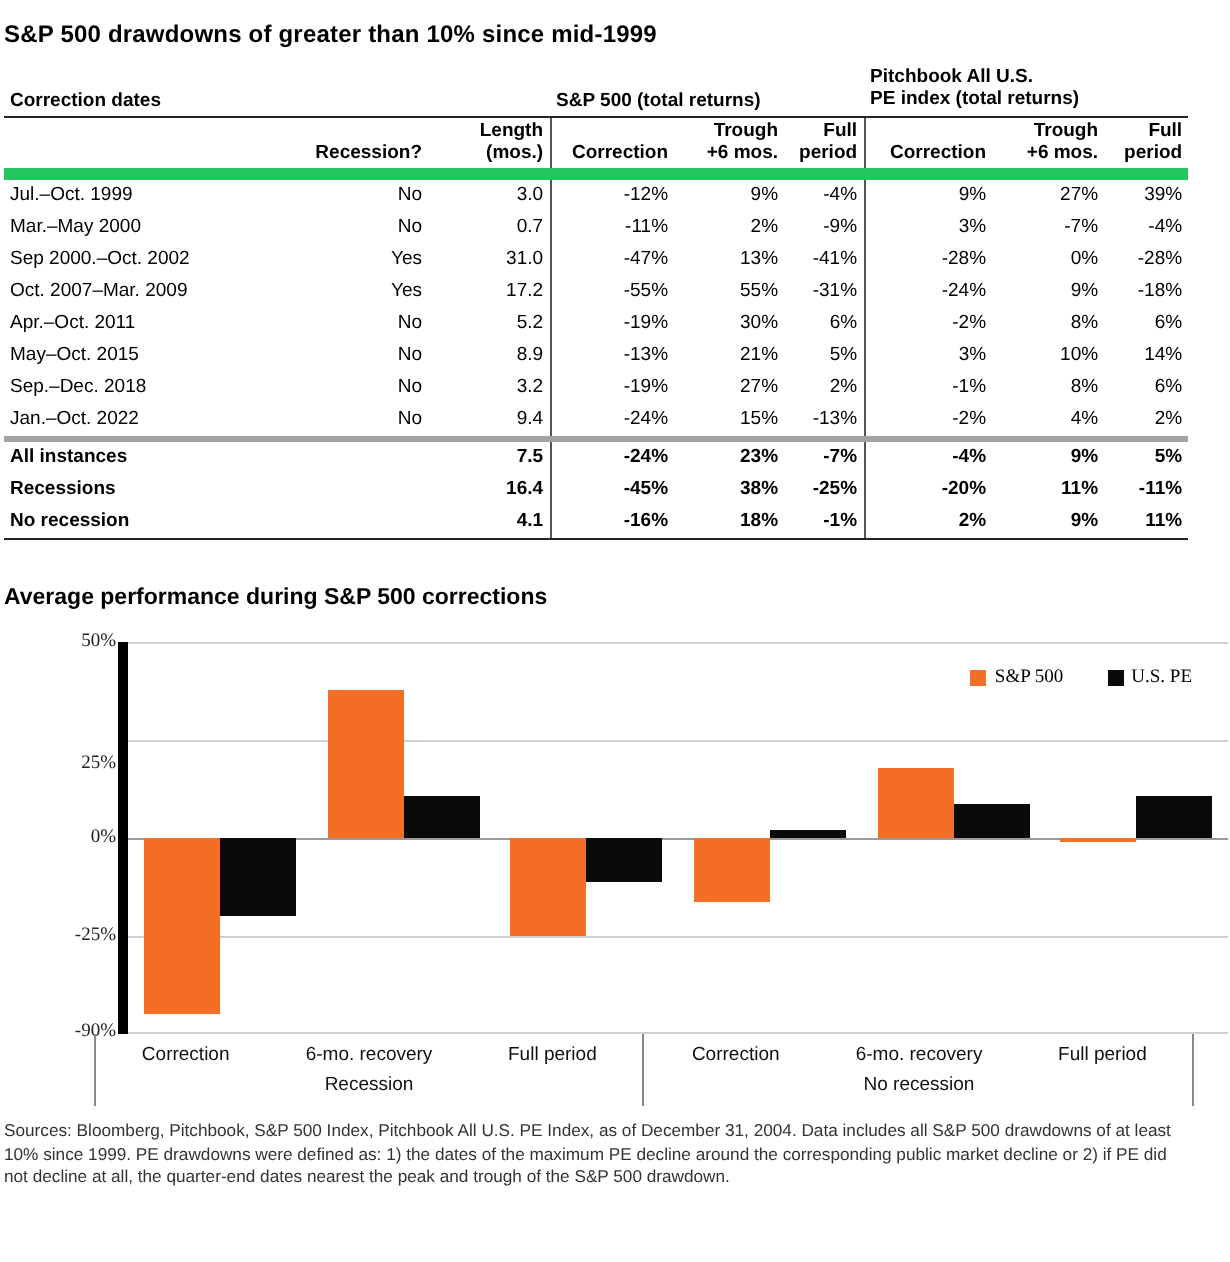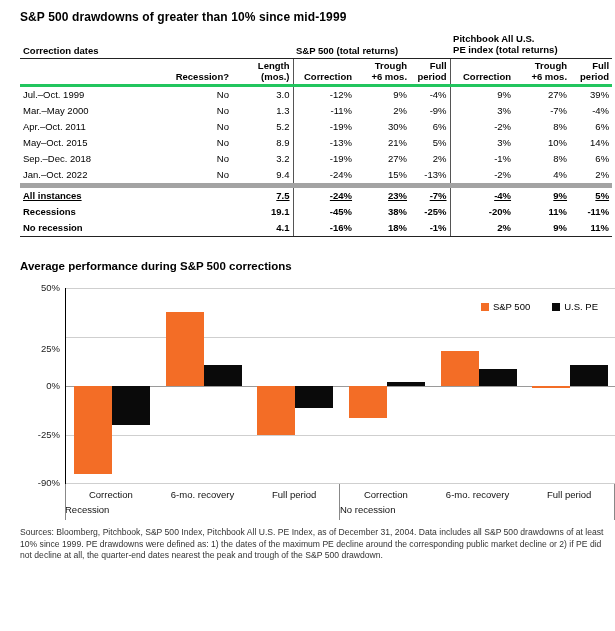--- a/index.html
+++ b/index.html
@@ -1,56 +1,56 @@
 <!DOCTYPE html>
 <html><head>
 <meta charset="utf-8">
 <style>
   html,body{margin:0;padding:0;background:#fff;}
   body{width:615px;height:631px;font-family:"Liberation Sans",sans-serif;color:#000;overflow:hidden;}
-  .page{position:relative;width:615px;height:504px;padding:8px 20px;box-sizing:border-box;}
+  .page{position:relative;width:615px;height:504px;padding:8px 2px;box-sizing:border-box;}
 
   
   .doc-title{font-size:12px;font-weight:bold;margin:2px 0 9px 0;letter-spacing:.1px;}
   table{border-collapse:collapse;table-layout:fixed;width:592px;font-size:9.5px;}
   th,td{padding:1px 3px;white-space:nowrap;overflow:hidden;}
   th{font-weight:bold;text-align:right;vertical-align:bottom;}
   .gh{text-align:left;border-bottom:1px solid #222;padding-bottom:2px;}
   .gh .l1,.gh .l2{display:block;line-height:1.15;}
-  .sub-row th{border-bottom:3px solid #22c55e;padding-bottom:2px;}
+  .sub-row th{border-bottom:6px solid #22c55e;padding-bottom:2px;}
   .sub-row th span{display:block;line-height:1.18;}
   td.left{text-align:left;}
   td.num{text-align:right;}
   td{height:14px;line-height:14px;}
   .gl{border-left:1px solid #555;}
   #summary-rows td{font-weight:bold;}
-  #summary-rows tr:first-child td{border-top:5px solid #a3a3a3;text-decoration:underline;}
+  #summary-rows tr:first-child td{border-top:3px solid #a3a3a3;}
   #summary-rows tr:last-child td{border-bottom:1px solid #222;}
 
   
   .chart-title{font-size:11.5px;font-weight:bold;margin:23px 0 16px 0;}
   .chart-sub{font-size:9.5px;color:#222;margin:0 0 9px 0;}
   .chart-wrap{position:relative;margin-left:35px;}
-  .plot{position:relative;margin-left:10px;width:550px;height:196px;border-left:1px solid #000000;}
+  .plot{position:relative;margin-left:22px;width:550px;height:196px;border-left:5px solid #000000;font-family:Liberation Serif, serif;}
   .gridline{position:absolute;left:0;right:0;height:1px;background:#cfcfcf;}
   .gridline.zero{background:#9a9a9a;}
   .ytick{position:absolute;right:556px;width:40px;text-align:right;font-size:9.5px;color:#222;line-height:10px;}
   .bars{position:absolute;left:0;top:0;right:0;bottom:0;display:flex;}
   .bar-group{flex:1;position:relative;}
   .pair{position:absolute;left:50%;transform:translateX(-50%);width:76px;height:100%;}
   .bar{position:absolute;width:38px;}
   .legend{position:absolute;top:13px;right:18px;display:flex;gap:22px;align-items:center;}
   .legend-item{display:flex;align-items:center;gap:4px;font-size:9.5px;}
   .swatch{width:8px;height:8px;display:inline-block;}
   .xaxis{position:relative;margin-left:10px;width:550px;height:36px;}
   .xline{position:absolute;top:0;width:1px;height:36px;background:#888;}
   .cat-row{display:flex;padding-top:5px;}
   .cat-row span{flex:1;text-align:center;font-size:9.5px;color:#111;}
   .grp-row{display:flex;padding-top:4px;}
-  .grp-row span{flex:1;text-align:left;font-size:9.5px;color:#111;}
+  .grp-row span{flex:1;text-align:center;font-size:9.5px;color:#111;}
 
   
   .footer{margin-top:7px;width:595px;font-size:8.6px;line-height:1.32;color:#333;}
 </style>
 </head>
 <body>
 
 <div class="page">
 
   <div class="doc-title">S&amp;P 500 drawdowns of greater than 10% since mid-1999</div>
@@ -111,27 +111,49 @@
           <td class="num gl">-12%</td>
           <td class="num">9%</td>
           <td class="num">-4%</td>
           <td class="num gl">9%</td>
           <td class="num">27%</td>
           <td class="num">39%</td>
         </tr>
         <tr>
           <td class="left">Mar.–May 2000</td>
           <td class="num">No</td>
-          <td class="num">1.3</td>
+          <td class="num">0.7</td>
           <td class="num gl">-11%</td>
           <td class="num">2%</td>
           <td class="num">-9%</td>
           <td class="num gl">3%</td>
           <td class="num">-7%</td>
           <td class="num">-4%</td>
+        </tr>
+        <tr>
+          <td class="left">Sep 2000.–Oct. 2002</td>
+          <td class="num">Yes</td>
+          <td class="num">31.0</td>
+          <td class="num gl">-47%</td>
+          <td class="num">13%</td>
+          <td class="num">-41%</td>
+          <td class="num gl">-28%</td>
+          <td class="num">0%</td>
+          <td class="num">-28%</td>
+        </tr>
+        <tr>
+          <td class="left">Oct. 2007–Mar. 2009</td>
+          <td class="num">Yes</td>
+          <td class="num">17.2</td>
+          <td class="num gl">-55%</td>
+          <td class="num">55%</td>
+          <td class="num">-31%</td>
+          <td class="num gl">-24%</td>
+          <td class="num">9%</td>
+          <td class="num">-18%</td>
         </tr>
         <tr>
           <td class="left">Apr.–Oct. 2011</td>
           <td class="num">No</td>
           <td class="num">5.2</td>
           <td class="num gl">-19%</td>
           <td class="num">30%</td>
           <td class="num">6%</td>
           <td class="num gl">-2%</td>
           <td class="num">8%</td>
@@ -179,21 +201,21 @@
           <td class="num gl">-24%</td>
           <td class="num">23%</td>
           <td class="num">-7%</td>
           <td class="num gl">-4%</td>
           <td class="num">9%</td>
           <td class="num">5%</td>
         </tr>
         <tr>
           <td class="left">Recessions</td>
           <td class="num"></td>
-          <td class="num">19.1</td>
+          <td class="num">16.4</td>
           <td class="num gl">-45%</td>
           <td class="num">38%</td>
           <td class="num">-25%</td>
           <td class="num gl">-20%</td>
           <td class="num">11%</td>
           <td class="num">-11%</td>
         </tr>
         <tr>
           <td class="left">No recession</td>
           <td class="num"></td>

